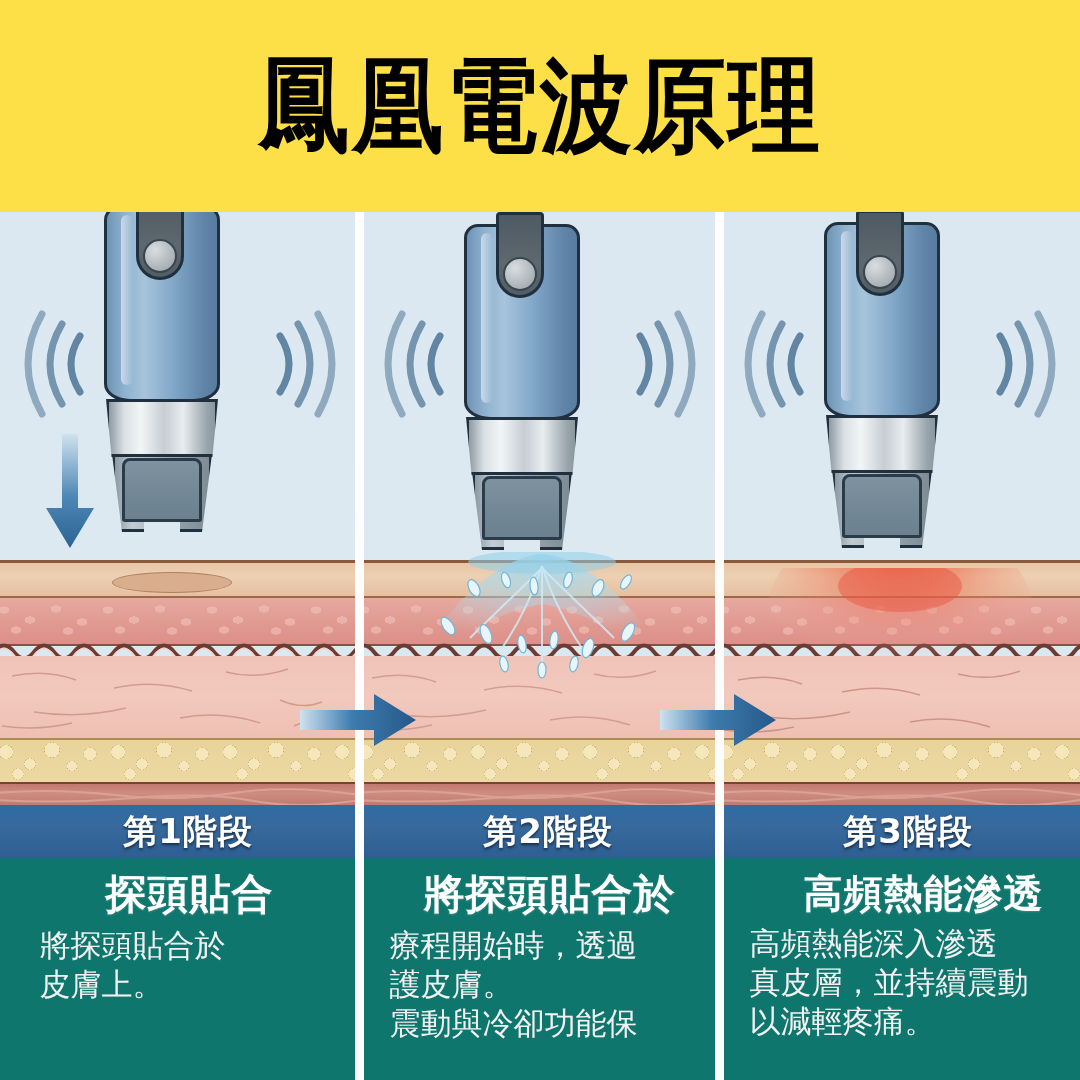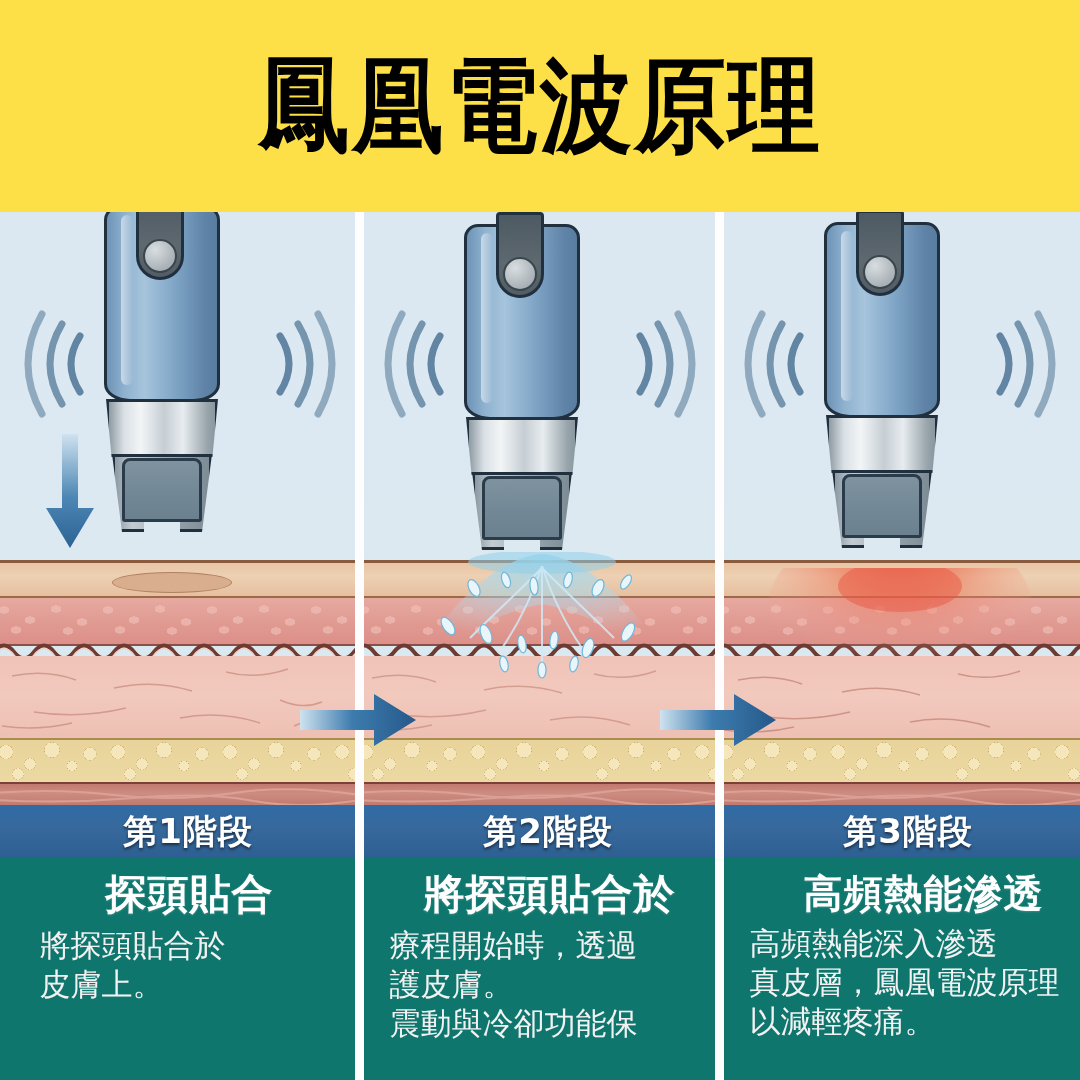--- a/index.html
+++ b/index.html
@@ -510,21 +510,21 @@
       </div>
 
       <div class="band">
         <div class="band-text">第3階段</div>
       </div>
 
       <div class="caption">
         <div class="cap-head">高頻熱能滲透</div>
         <div class="cap-body">
           <div>高頻熱能深入滲透</div>
-          <div>真皮層，鳳凰電波原理</div>
+          <div>真皮層，並持續震動</div>
           <div>以減輕疼痛。</div>
         </div>
       </div>
     </div>
   </div>
 
   <div class="arrow-right" style="position:absolute;left:300px;top:692px;z-index:9;">
     <svg width="118" height="56" viewBox="0 0 118 56">
       <defs>
         <linearGradient id="gr1" x1="0" y1="0" x2="1" y2="0">

